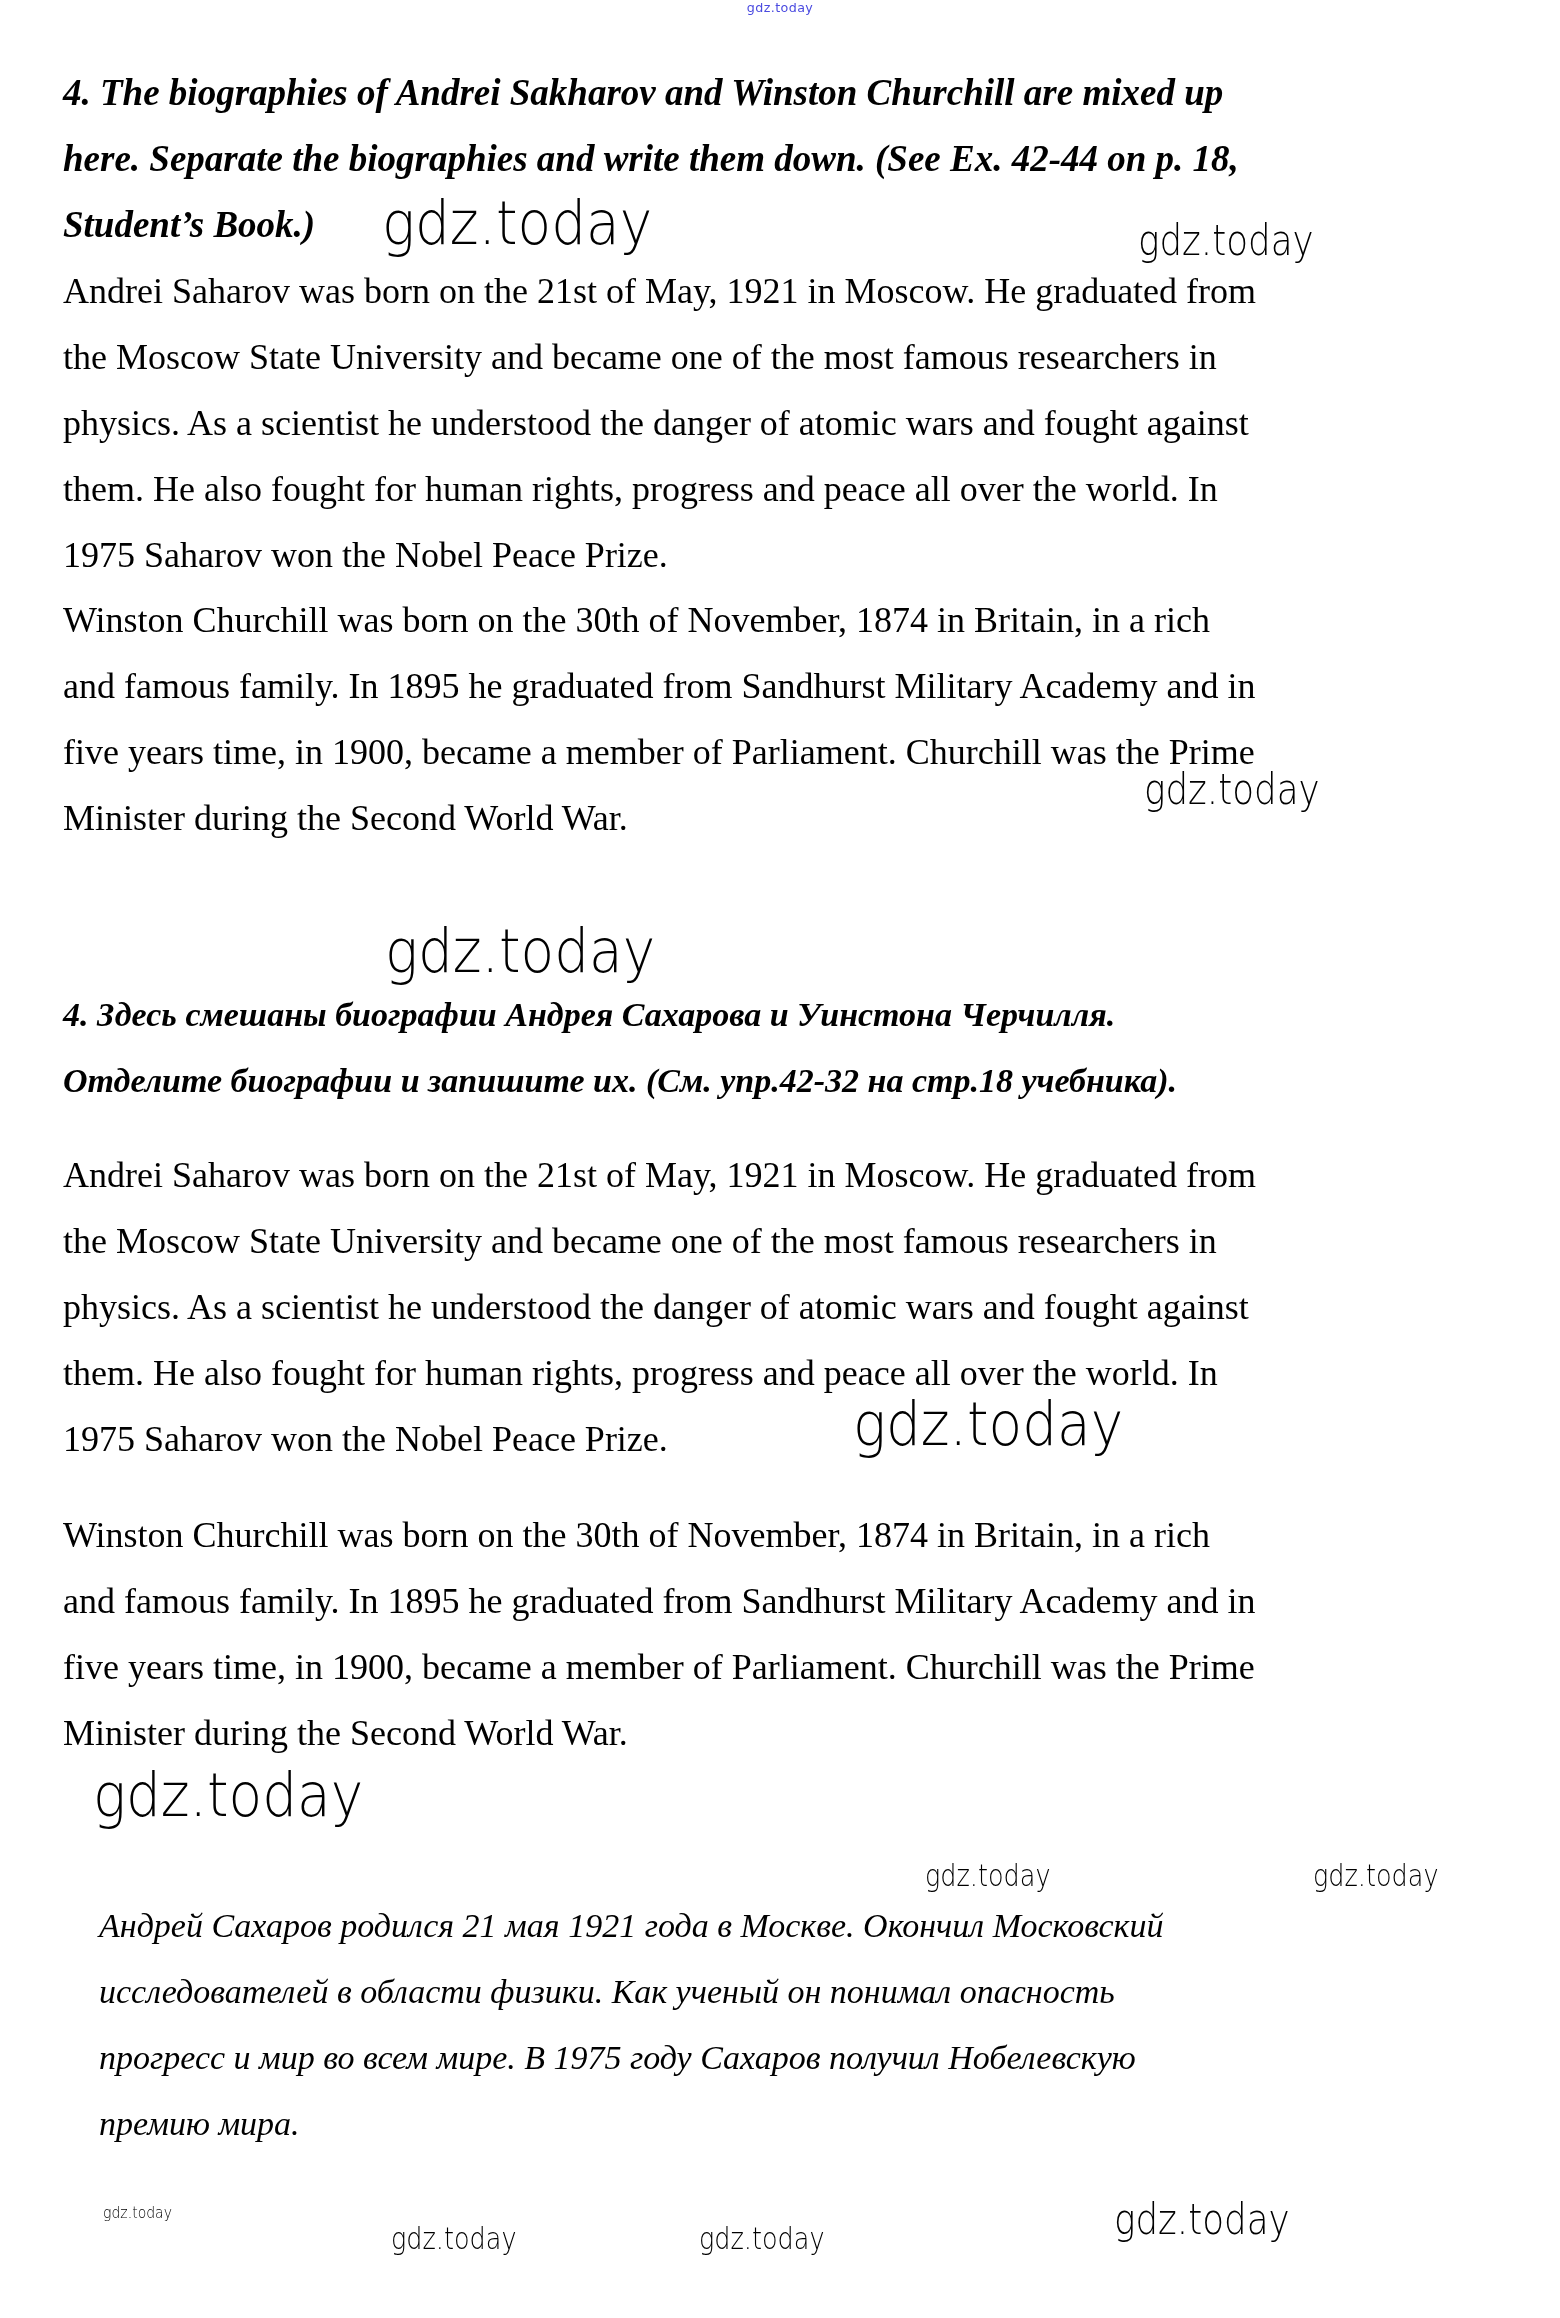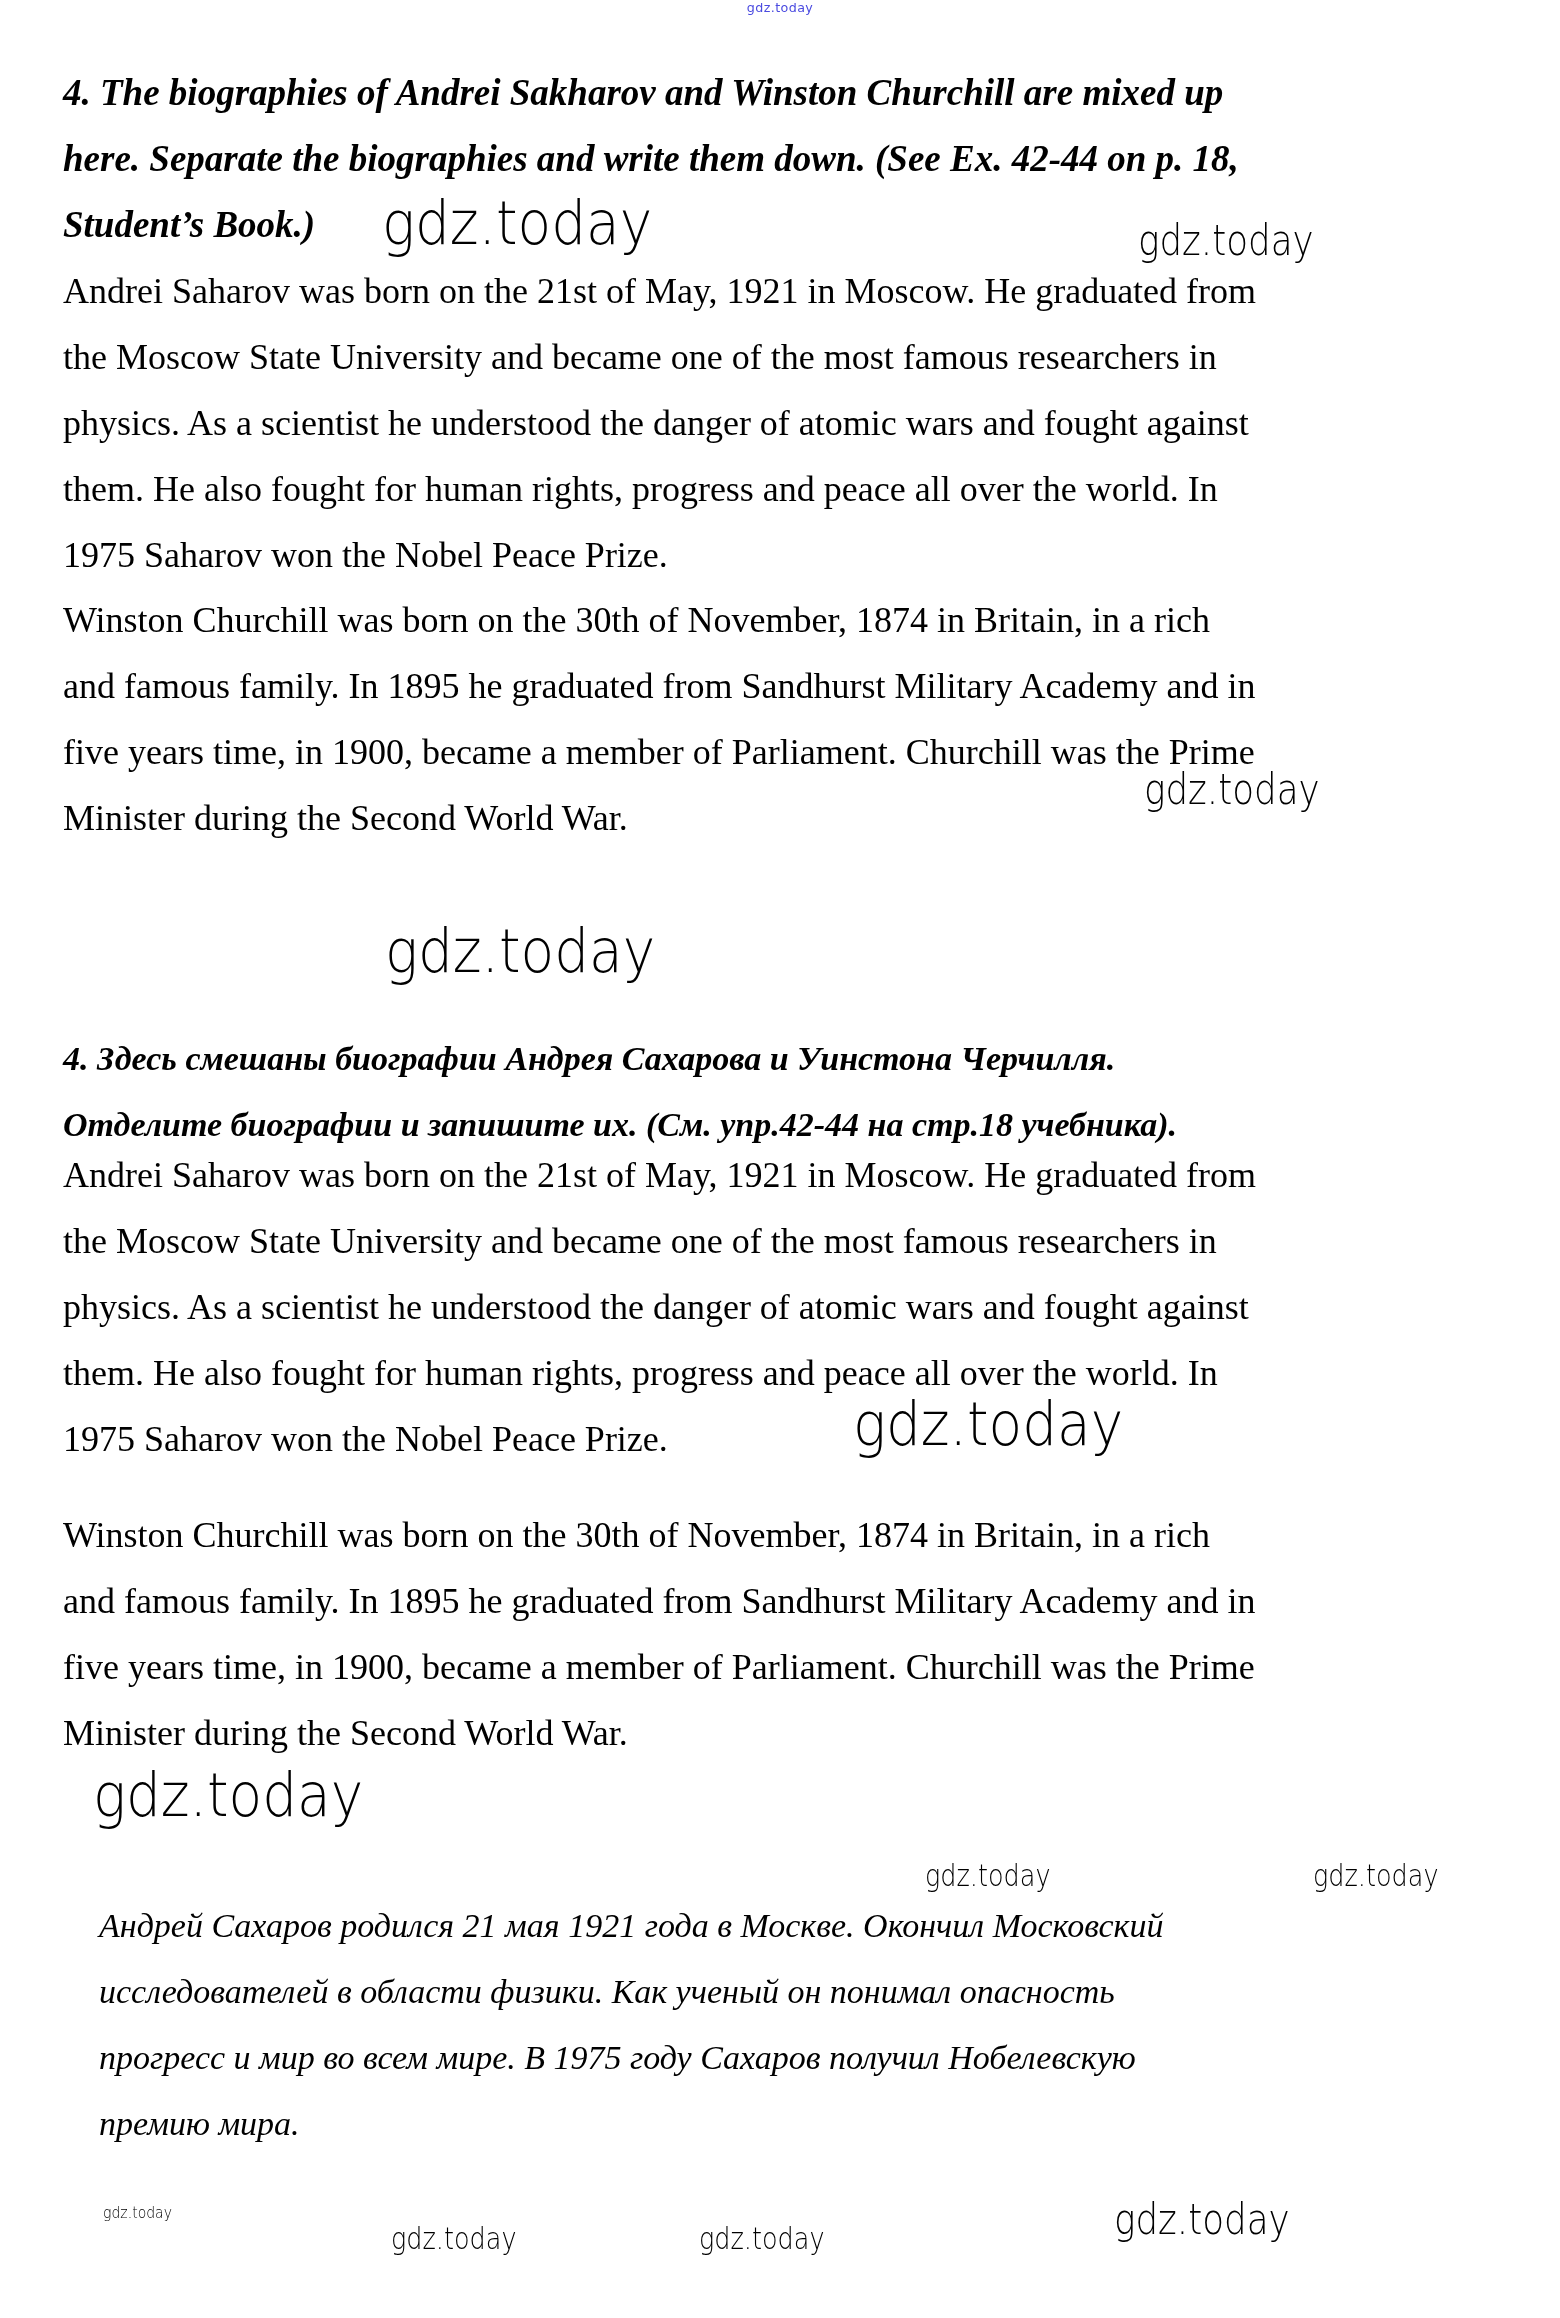--- a/index.html
+++ b/index.html
@@ -34,23 +34,23 @@
   <div>1975 Saharov won the Nobel Peace Prize.</div>
 </div>
 
 <div class="para" style="top:587px;">
   <div>Winston Churchill was born on the 30th of November, 1874 in Britain, in a rich</div>
   <div>and famous family. In 1895 he graduated from Sandhurst Military Academy and in</div>
   <div>five years time, in 1900, became a member of Parliament. Churchill was the Prime</div>
   <div>Minister during the Second World War.</div>
 </div>
 
-<div class="para bold" style="top:1026px; font-size:34px; line-height:66px;">
+<div class="para bold" style="top:982px; font-size:34px; line-height:66px;">
   <div>4. Здесь смешаны биографии Андрея Сахарова и Уинстона Черчилля.</div>
-  <div>Отделите биографии и запишите их. (См. упр.42-44 на стр.18 учебника).</div>
+  <div>Отделите биографии и запишите их. (См. упр.42-32 на стр.18 учебника).</div>
 </div>
 
 <div class="para" style="top:1142px;">
   <div>Andrei Saharov was born on the 21st of May, 1921 in Moscow. He graduated from</div>
   <div>the Moscow State University and became one of the most famous researchers in</div>
   <div>physics. As a scientist he understood the danger of atomic wars and fought against</div>
   <div>them. He also fought for human rights, progress and peace all over the world. In</div>
   <div>1975 Saharov won the Nobel Peace Prize.</div>
 </div>
 

